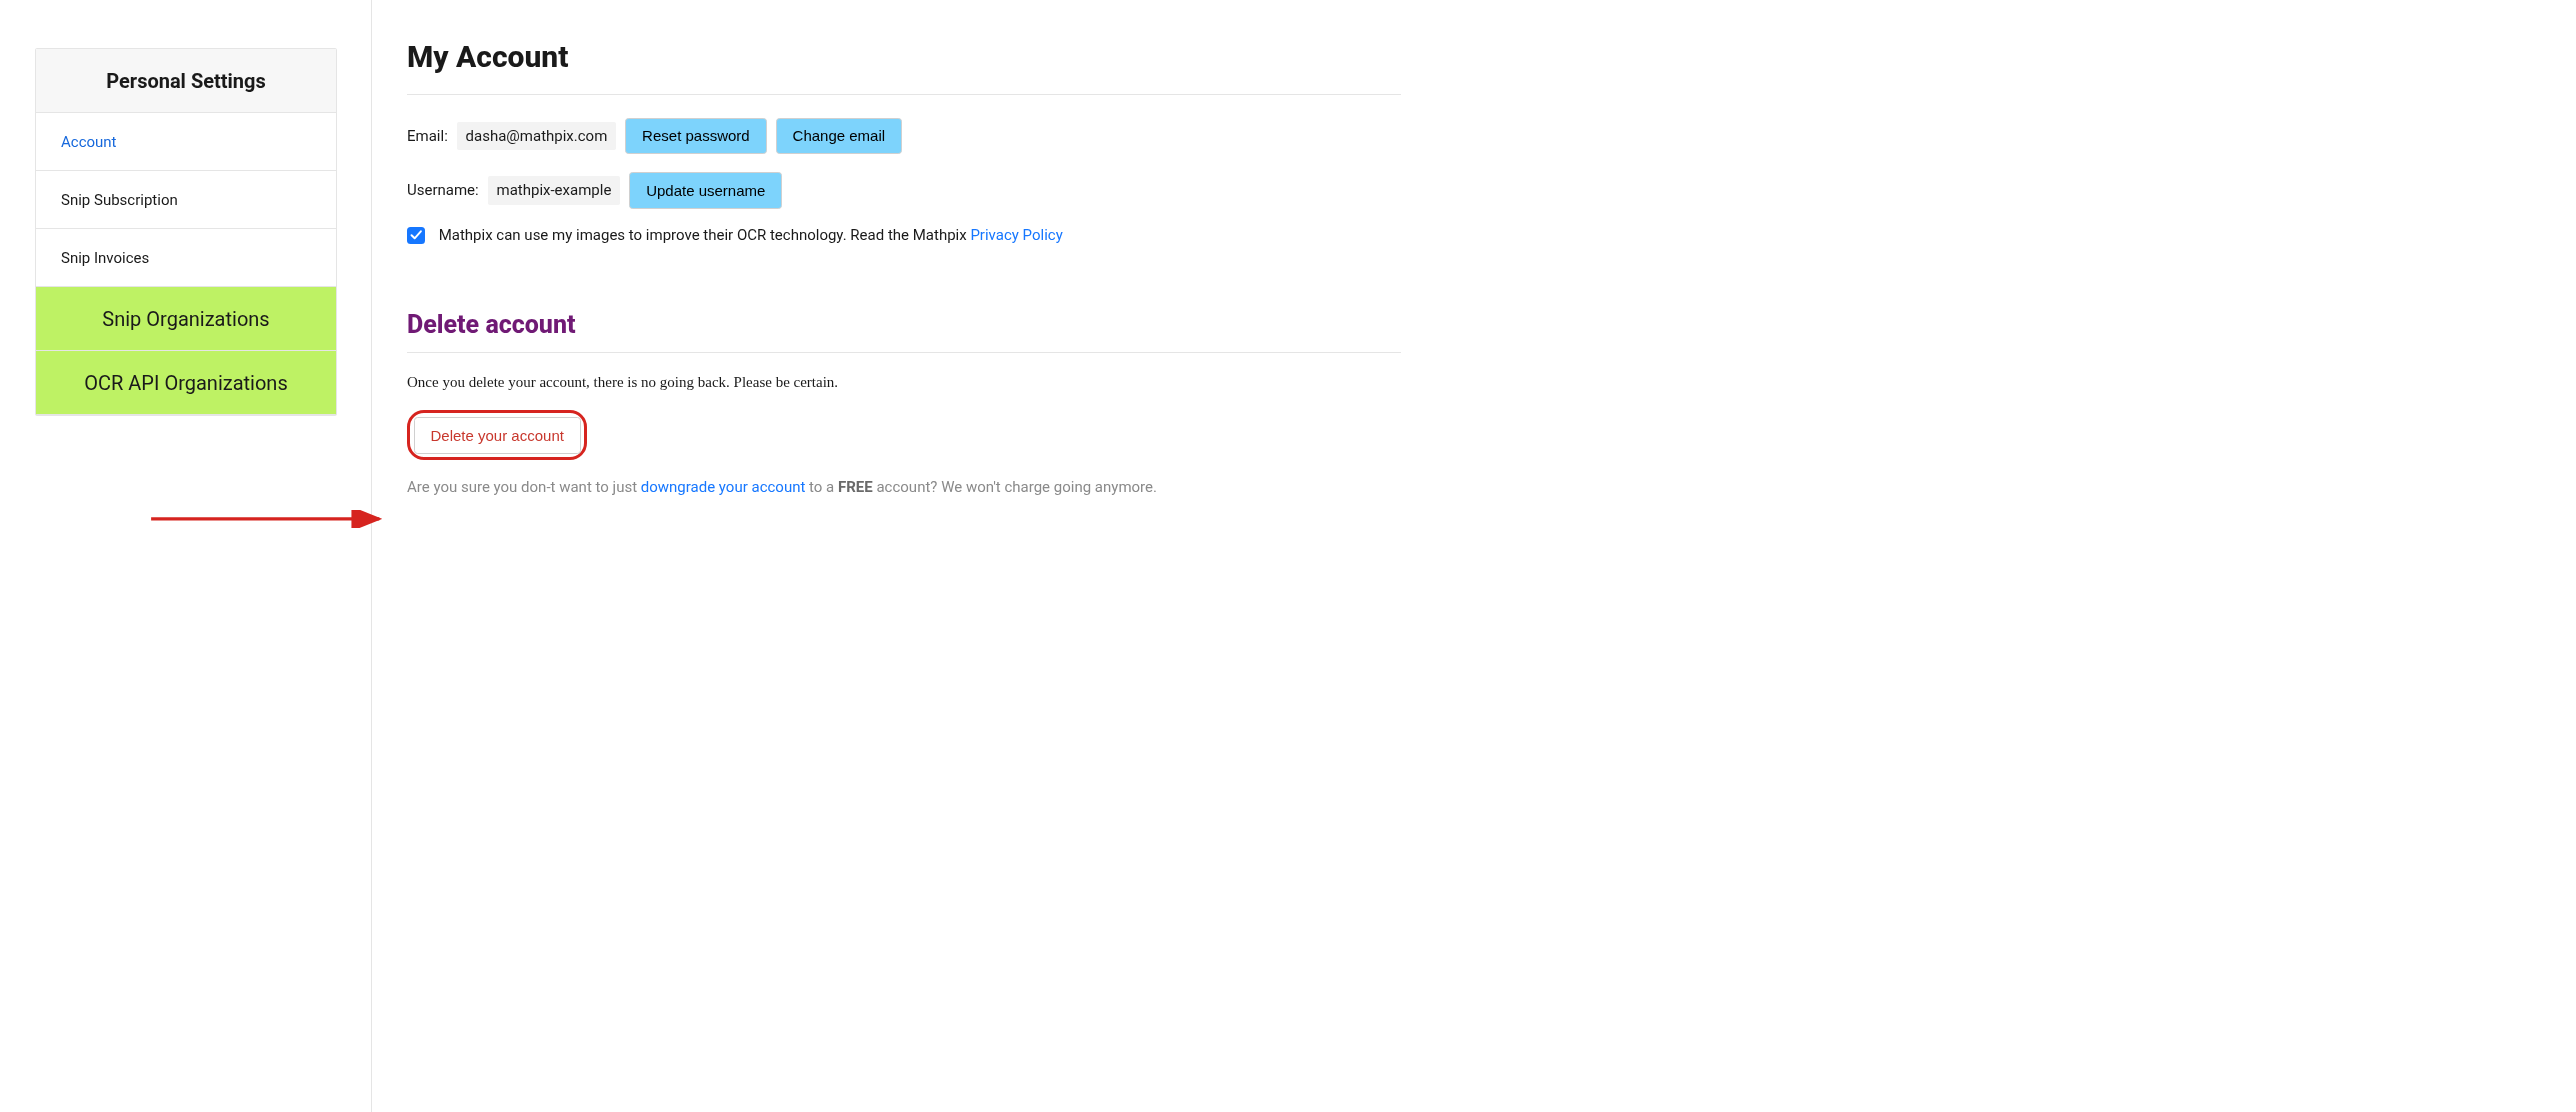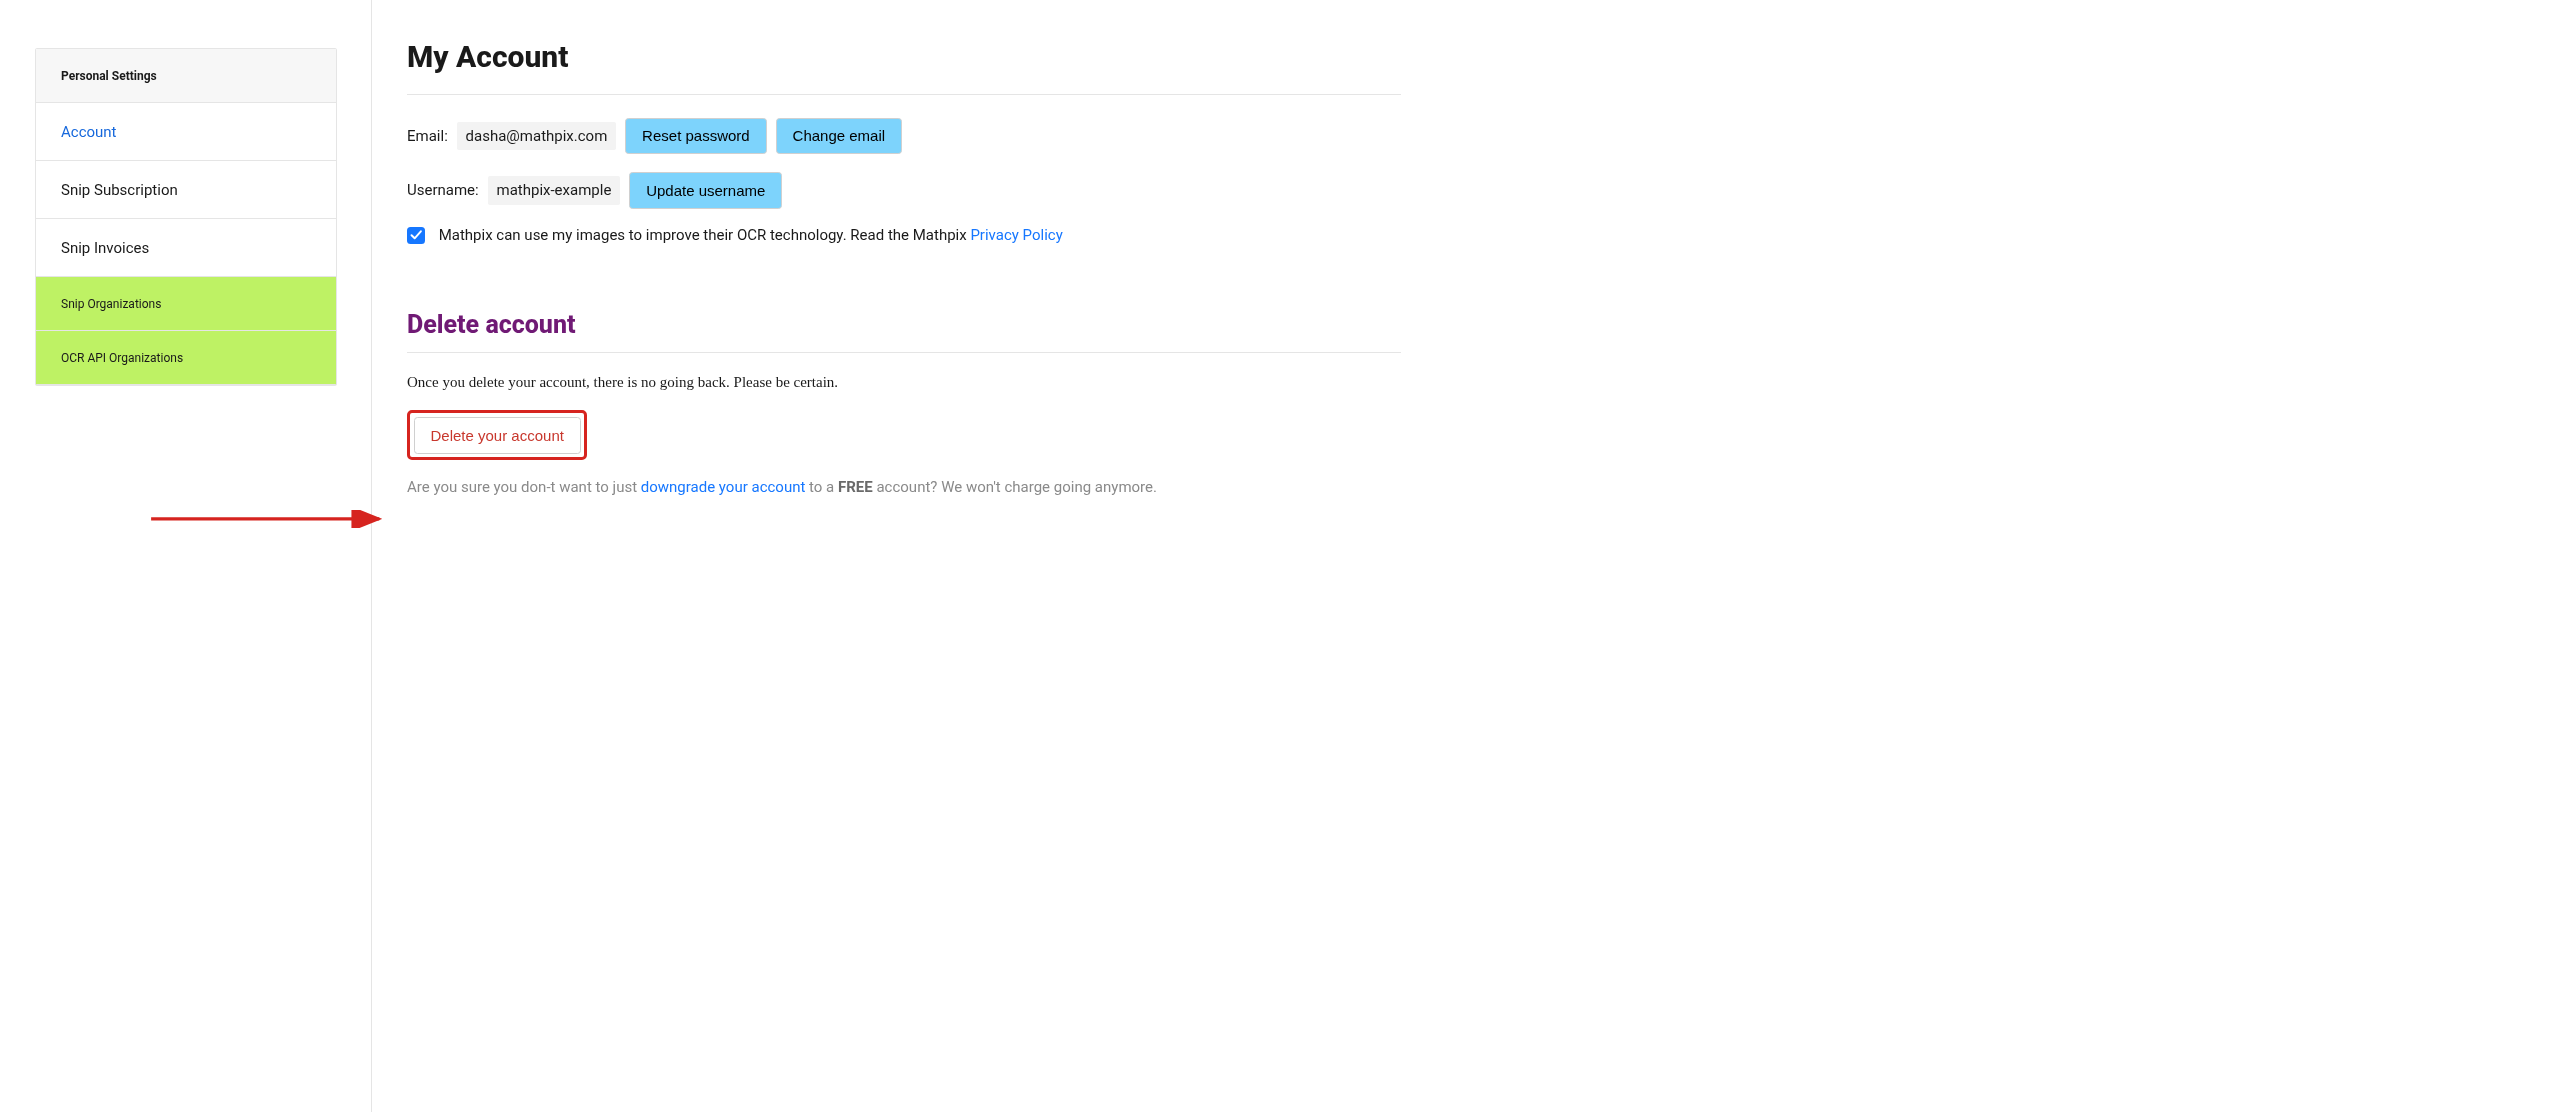--- a/index.html
+++ b/index.html
@@ -18,22 +18,23 @@
     }
     .sidebar-nav {
       border: 0.9px solid #e5e5e5;
       border-radius: 1.8px;
       overflow: hidden;
     }
     .sidebar-header {
       background: #f7f7f7;
       padding: 19.5px 25px;
       font-weight: 700;
-      font-size: 12px;
-      border-bottom: 0.9px solid #e5e5e5;
+      font-size: 20px;
+      border-bottom: 0.9px solid #e5e5e5;
+      text-align: center;
     }
     .sidebar-item {
       background: #fff;
       padding: 19.5px 25px;
       font-size: 15px;
       border-bottom: 0.9px solid #e5e5e5;
       cursor: pointer;
     }
     .sidebar-item.active {
       color: #1668dc;
@@ -110,21 +111,21 @@
       margin-bottom: 21px;
     }
     .delete-warning {
       font-size: 15px;
       margin-bottom: 19.5px;
       font-family: Liberation Serif, serif;
     }
     .delete-btn-wrap {
       display: inline-block;
       border: 3.5px solid #d6241f;
-      border-radius: 5px;
+      border-radius: 17px;
       padding: 3.5px;
       margin-bottom: 17.7px;
     }
     .btn-danger {
       color: #c8372d;
       border: 0.9px solid #d0d0d0;
       background: #fff;
       border-radius: 3.5px;
       padding: 8.9px 16px;
       font-size: 15px;

